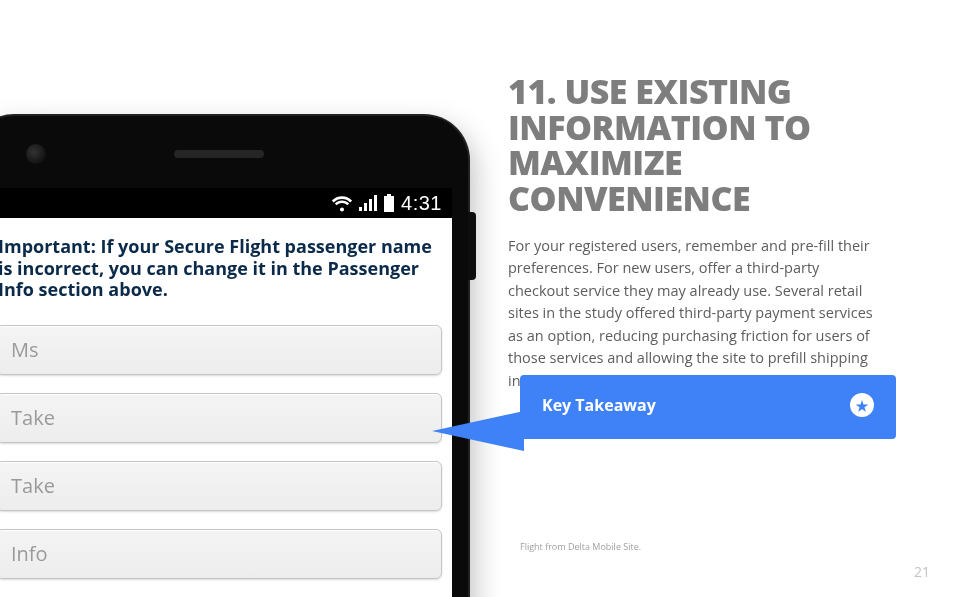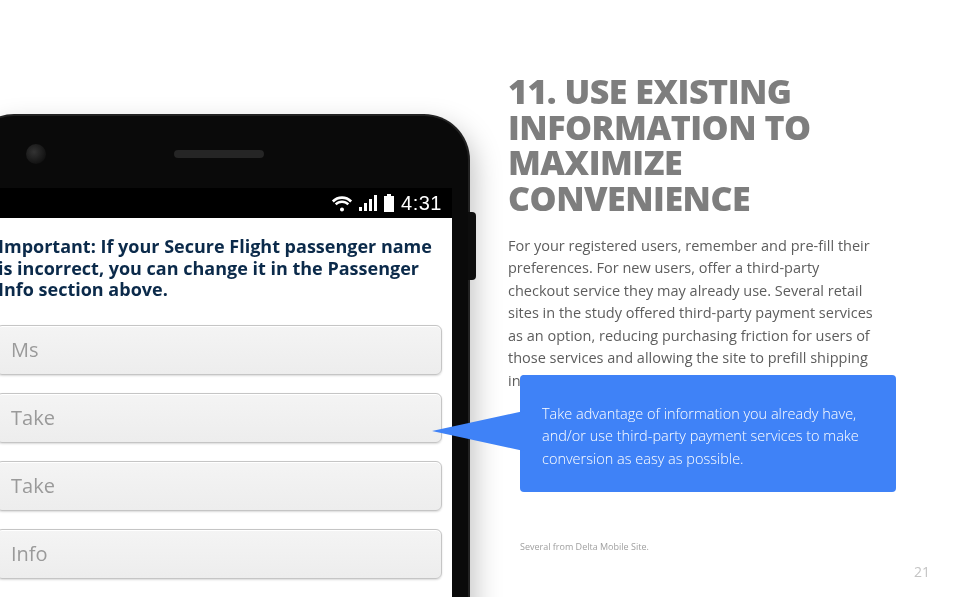--- a/index.html
+++ b/index.html
@@ -141,18 +141,21 @@
     </div>
   </div>
 
   <div class="right">
     <div class="title">11. USE EXISTING INFORMATION TO MAXIMIZE CONVENIENCE</div>
     <div class="body">For your registered users, remember and pre-fill their preferences. For new users, offer a third-party checkout service they may already use. Several retail sites in the study offered third-party payment services as an option, reducing purchasing friction for users of those services and allowing the site to prefill shipping info.</div>
   </div>
 
   <div class="callout">
     <div class="callout-pointer"></div>
-    <div class="callout-body">Take advantage of information you already have, and/or use third-party payment services to make conversion as easy as possible.</div>
+    <div class="callout-head">
+      <div class="callout-title">Key Takeaway</div>
+      <div class="star-badge">★</div>
+    </div>
   </div>
 
-  <div class="caption">Several from Delta Mobile Site.</div>
+  <div class="caption">Flight from Delta Mobile Site.</div>
   <div class="pagenum">21</div>
 </div>
 
 </body></html>

